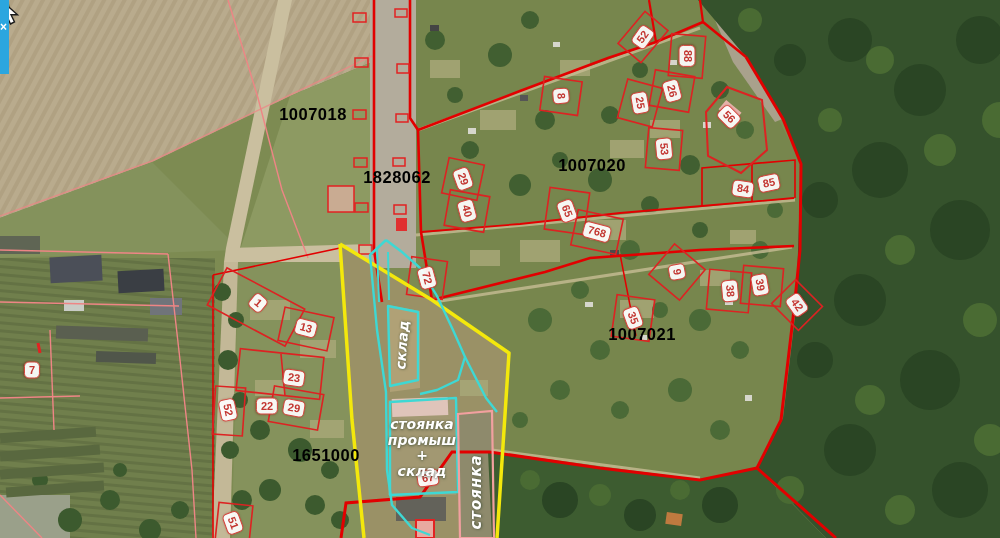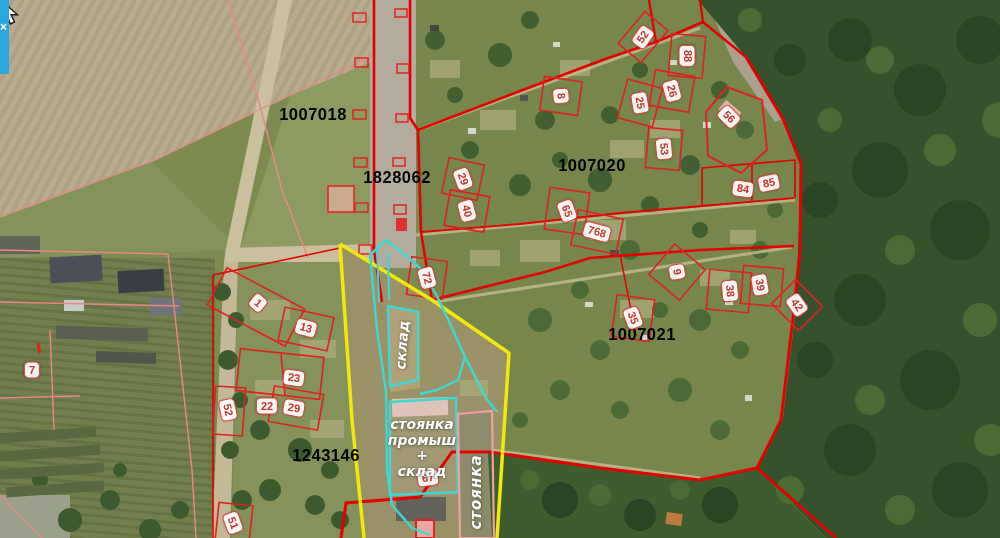--- a/index.html
+++ b/index.html
@@ -331,21 +331,21 @@
     </g>
 
     <path d="M 458,414 L 492,411 L 494,538 L 460,538 Z" stroke="#f2a0a0" stroke-width="2.2" fill="none"></path>
   </svg>
 
   <div class="layer">
       <div class="qlabel" style="left: 313px; top: 114px;">1007018</div>
       <div class="qlabel" style="left: 397px; top: 177px;">1828062</div>
       <div class="qlabel" style="left: 592px; top: 165px;">1007020</div>
       <div class="qlabel" style="left: 642px; top: 334px;">1007021</div>
-      <div class="qlabel" style="left: 326px; top: 455px;">1243146</div>
+      <div class="qlabel" style="left: 326px; top: 455px;">1651000</div>
     </div>
   <div class="layer">
       <div class="badge" style="left: 643px; top: 37px; transform: translate(-50%, -50%) rotate(-55deg);">52</div>
       <div class="badge" style="left: 687px; top: 56px; transform: translate(-50%, -50%) rotate(90deg);">88</div>
       <div class="badge" style="left: 561px; top: 96px; transform: translate(-50%, -50%) rotate(85deg);">8</div>
       <div class="badge" style="left: 672px; top: 91px; transform: translate(-50%, -50%) rotate(75deg);">26</div>
       <div class="badge" style="left: 640px; top: 103px; transform: translate(-50%, -50%) rotate(80deg);">25</div>
       <div class="badge" style="left: 729px; top: 117px; transform: translate(-50%, -50%) rotate(45deg);">56</div>
       <div class="badge" style="left: 664px; top: 149px; transform: translate(-50%, -50%) rotate(85deg);">53</div>
       <div class="badge" style="left: 463px; top: 179px; transform: translate(-50%, -50%) rotate(70deg);">29</div>

